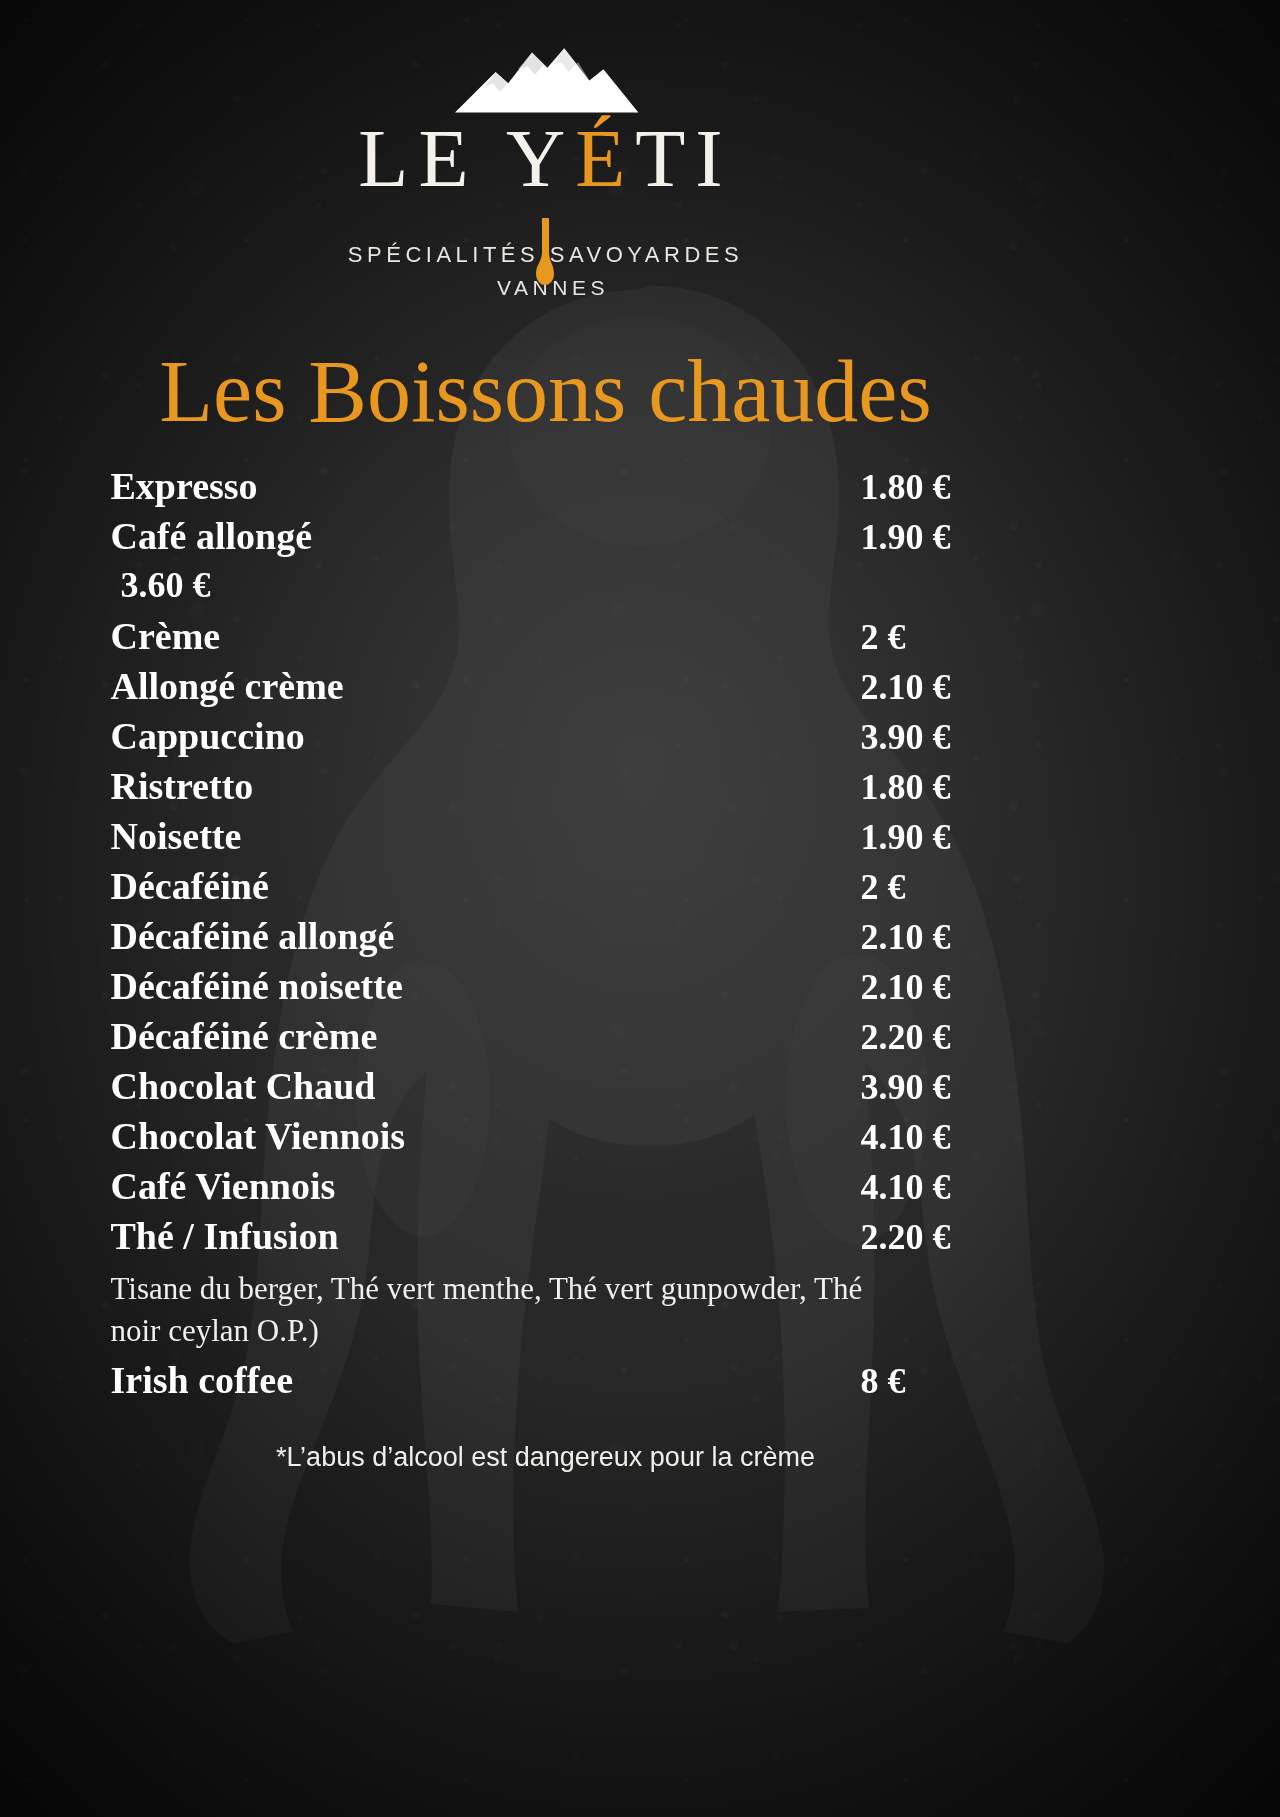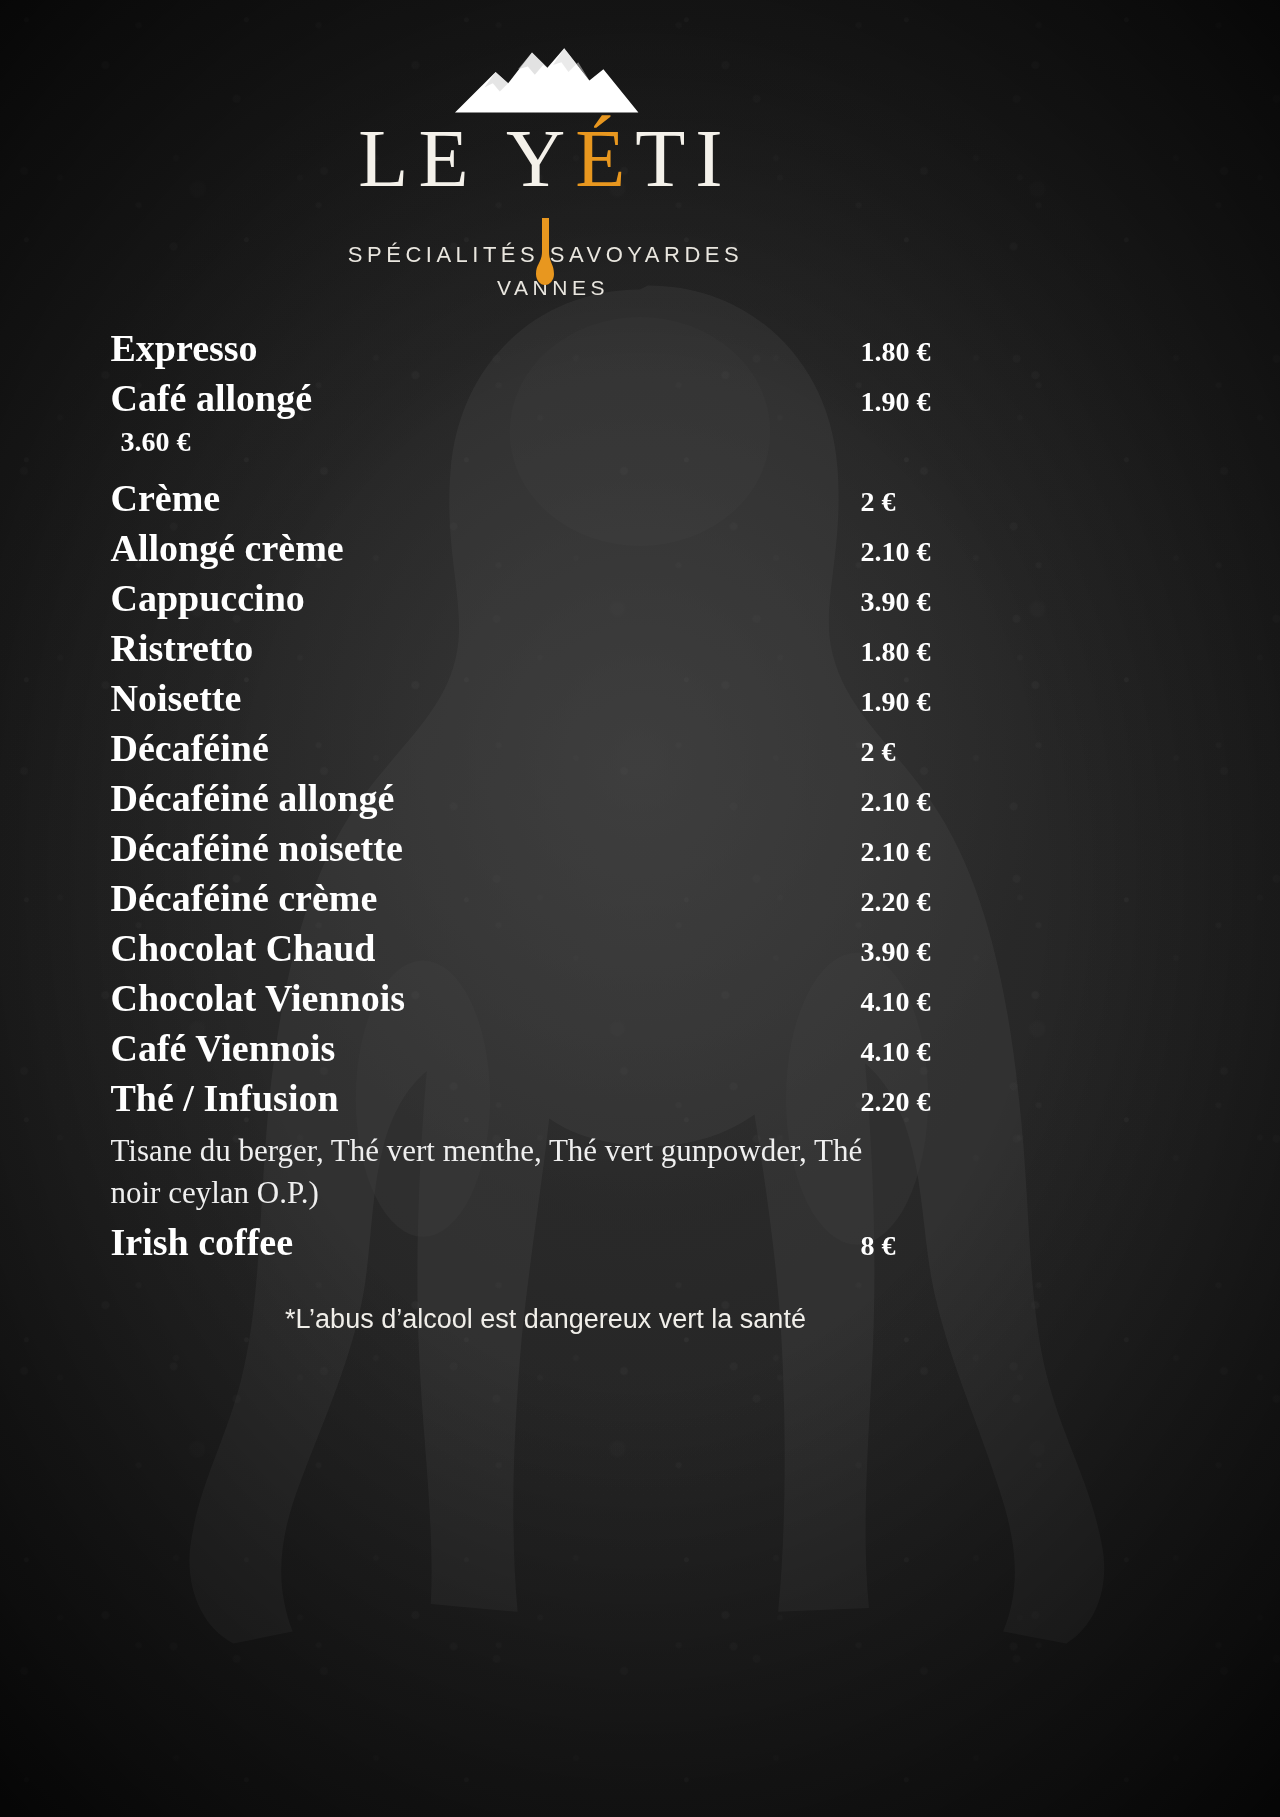--- a/index.html
+++ b/index.html
@@ -145,21 +145,21 @@
     color: #ffffff;
     font-family: "Liberation Serif", serif;
     font-size: 38px;
     font-weight: bold;
     white-space: nowrap;
     text-align: right;
   }
   .item-price {
     color: #ffffff;
     font-family: "Liberation Serif", serif;
-    font-size: 28px;
+    font-size: 36px;
     font-weight: bold;
     white-space: nowrap;
     width: 200px;
     text-align: left;
     flex: 0 0 200px;
     padding-left: 10px;
     box-sizing: border-box;
   }
   .tea-note {
     color: #efefef;
@@ -220,20 +220,21 @@
         </div>
         <svg class="drip-shape" viewBox="0 0 30 68" xmlns="http://www.w3.org/2000/svg">
           <path d="M12 0 h7 v34 c0 10 5 12 5 22 c0 6 -4 11 -9 11 c-5 0 -9 -5 -9 -11 c0 -10 6 -12 6 -22 z" fill="#e8971f"></path>
         </svg>
       </div>
 
       <div class="brand-sub1">SPÉCIALITÉS SAVOYARDES</div>
       <div class="brand-sub2">VANNES</div>
     </div>
 
+    <div class="menu-title">Les Boissons chaudes</div>
 
     <div class="menu-list">
 
       <div class="menu-row">
         <div class="item-name">Expresso</div>
         <div class="item-price">1.80 €</div>
       </div>
       <div class="menu-row">
         <div class="item-name">Café allongé</div>
         <div class="item-price">1.90 €</div>
@@ -296,16 +297,16 @@
 
       <div class="tea-note">Tisane du berger, Thé vert menthe, Thé vert gunpowder, Thé noir ceylan O.P.)</div>
 
       <div class="menu-row" style="margin-top:6px;">
         <div class="item-name">Irish coffee</div>
         <div class="item-price">8 €</div>
       </div>
 
     </div>
 
-    <div class="footer-note">*L’abus d’alcool est dangereux vert la santé</div>
+    <div class="footer-note">*L’abus d’alcool est dangereux pour la crème</div>
 
   </div>
 </div>
 
 </body></html>

